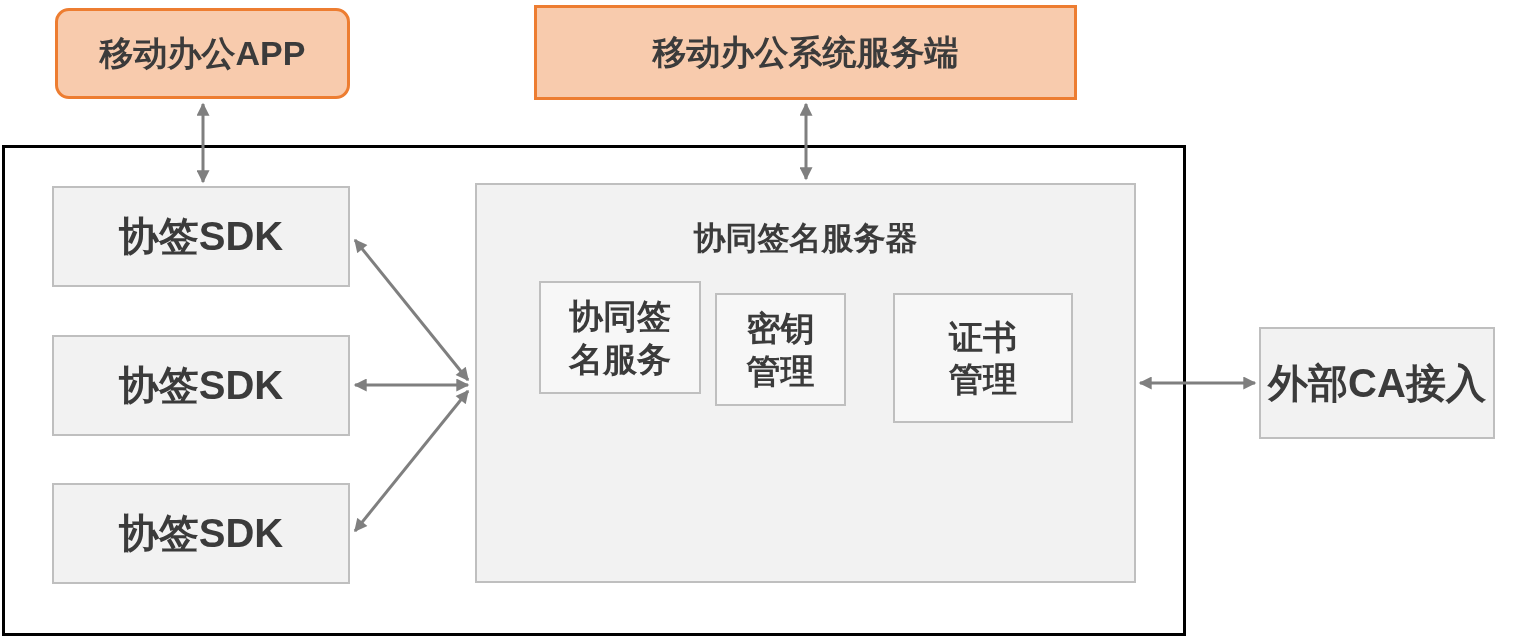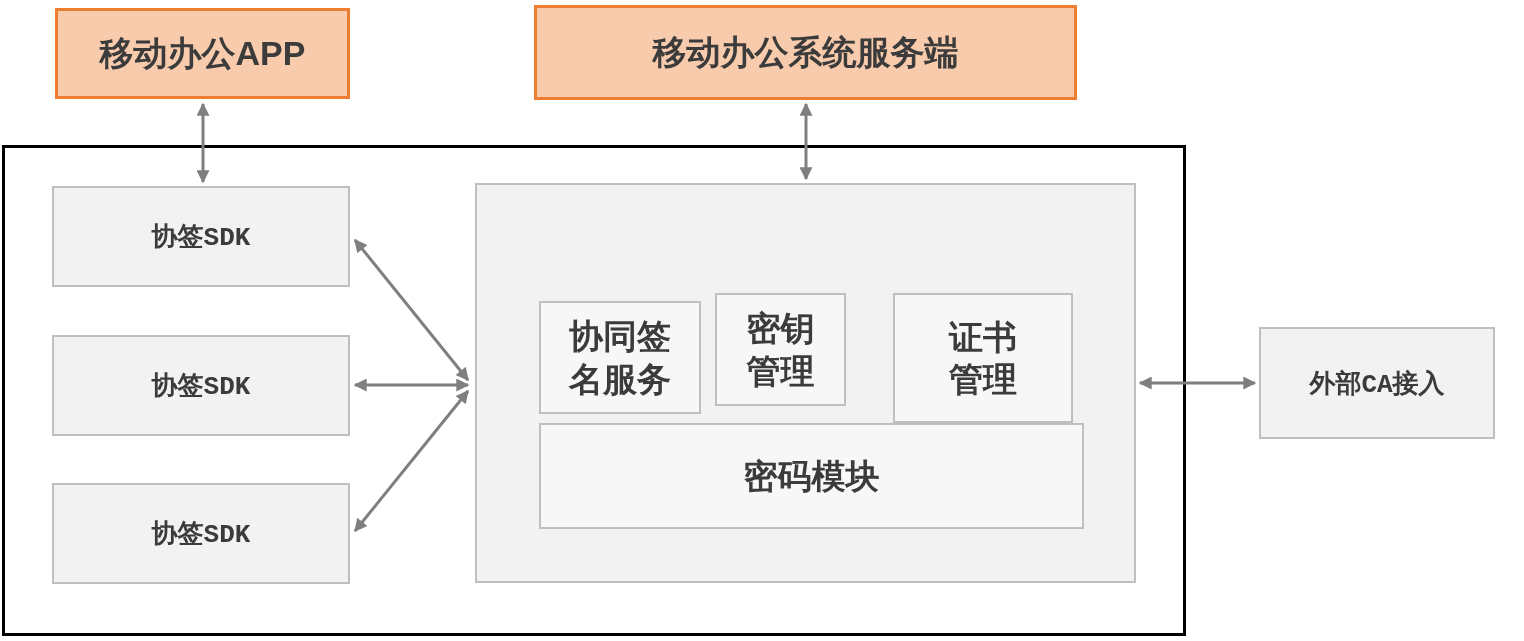--- a/index.html
+++ b/index.html
@@ -22,22 +22,21 @@
     box-sizing: border-box;
   }
   .orange {
     background: var(--orange-fill, #F8CBAD);
     border: 3px solid var(--orange-border, #ED7D31);
     font-size: 34px;
   }
   .gray {
     background: var(--gray-fill, #F2F2F2);
     border: 2px solid var(--gray-border, #BFBFBF);
-    font-size: 26px;
-    font-family: Liberation Mono, monospace;
+    font-size: 40px;
   }
   .inner {
     background: var(--inner-fill, #F7F7F7);
     border: 2px solid var(--gray-border, #BFBFBF);
     font-size: 34px;
     line-height: 1.25;
   }
   .boundary {
     position: absolute;
     left: 2px;
@@ -81,60 +80,58 @@
     stroke: var(--arrow-color, #7F7F7F);
     stroke-width: 3;
   }
   #arrowhead path { fill: var(--arrow-color, #7F7F7F); }
 </style>
 </head>
 <body>
 
 <div class="boundary"></div>
 
-<div class="box orange" style="left:55px; top:8px; width:295px; height:91px;">
+<div class="box orange" style="left:55px; top:8px; width:295px; height:91px;border-radius:14px;">
   <span>移动办公APP</span>
 </div>
 
 <div class="box orange" style="left:534px; top:5px; width:543px; height:95px;">
   <span>移动办公系统服务端</span>
 </div>
 
 <div class="box gray" style="left:52px; top:186px; width:298px; height:101px;">
   <span>协签SDK</span>
 </div>
 
 <div class="box gray" style="left:52px; top:335px; width:298px; height:101px;">
   <span>协签SDK</span>
 </div>
 
 <div class="box gray" style="left:52px; top:483px; width:298px; height:101px;">
   <span>协签SDK</span>
 </div>
 
 <div class="server-box">
+  <div class="server-title">协同签名服务器</div>
 
-  <div class="box inner" style="left:62px; top:116px; width:162px; height:113px;">
+  <div class="box inner" style="left:62px; top:96px; width:162px; height:113px;">
     <span class="prelines">协同签
 名服务</span>
   </div>
 
   <div class="box inner" style="left:238px; top:108px; width:131px; height:113px;">
     <span class="prelines">密钥
 管理</span>
   </div>
 
   <div class="box inner" style="left:416px; top:108px; width:180px; height:130px;">
     <span class="prelines">证书
 管理</span>
   </div>
 
-  <div class="box inner" style="left:62px; top:238px; width:545px; height:106px;">
-    <span>密码模块</span>
-  </div>
 </div>
 
 <div class="box gray" style="left:1259px; top:327px; width:236px; height:112px;">
   <span>外部CA接入</span>
 </div>
 
 <svg id="connectors" viewBox="0 0 1524 641" xmlns="http://www.w3.org/2000/svg">
   <defs>
     <marker id="arrowhead" viewBox="0 0 10 10" refX="9" refY="5" markerWidth="15" markerHeight="13" markerUnits="userSpaceOnUse" orient="auto-start-reverse">
       <path d="M0,0 L10,5 L0,10 z"></path>

